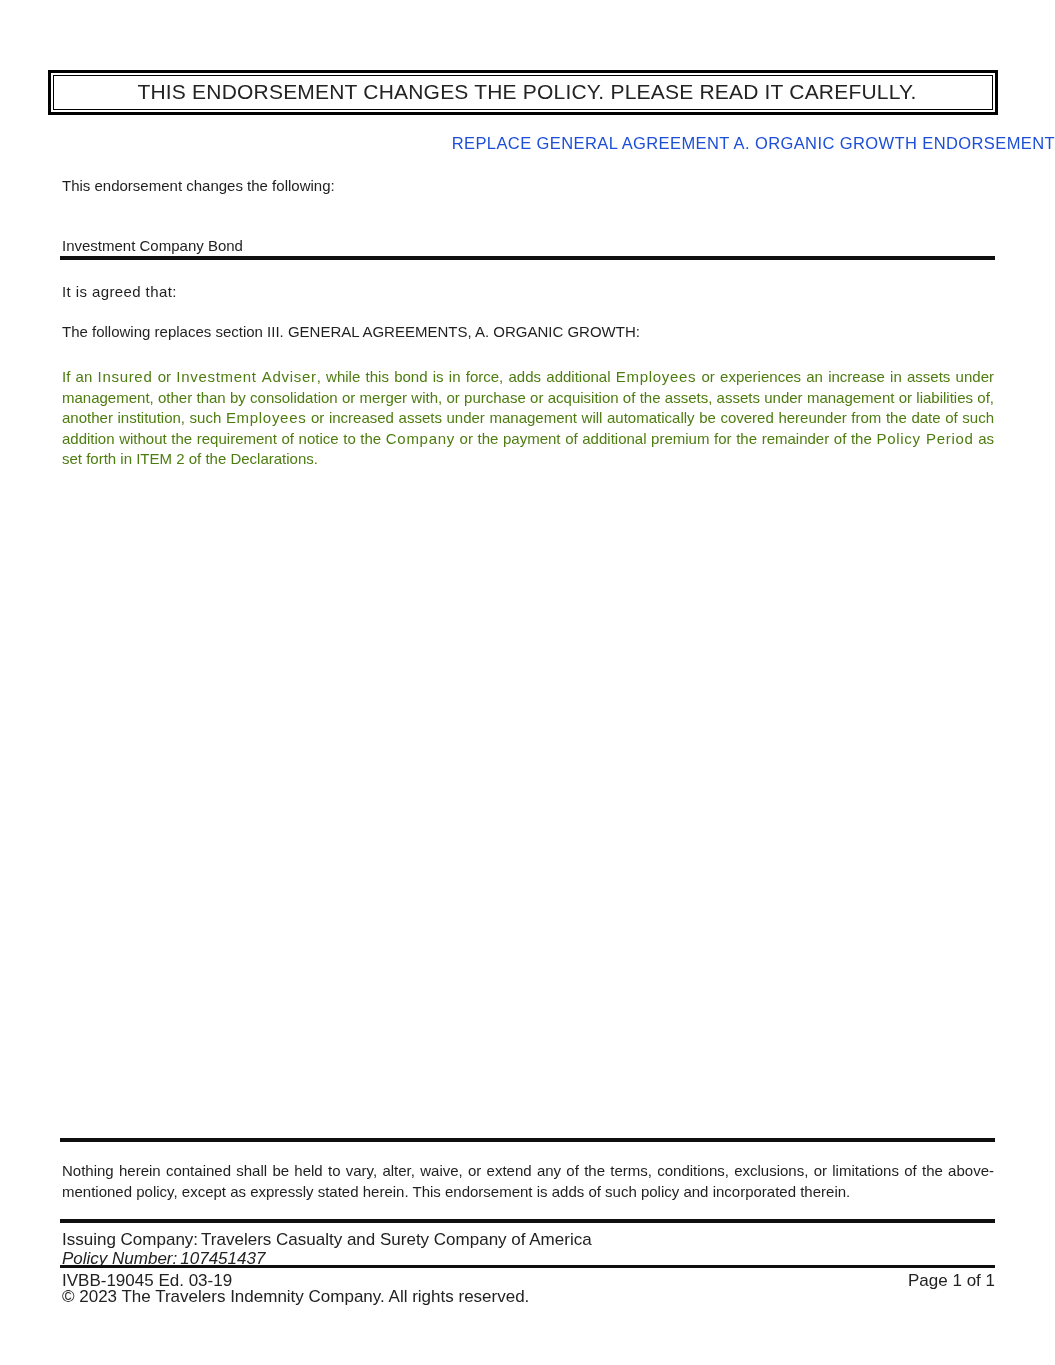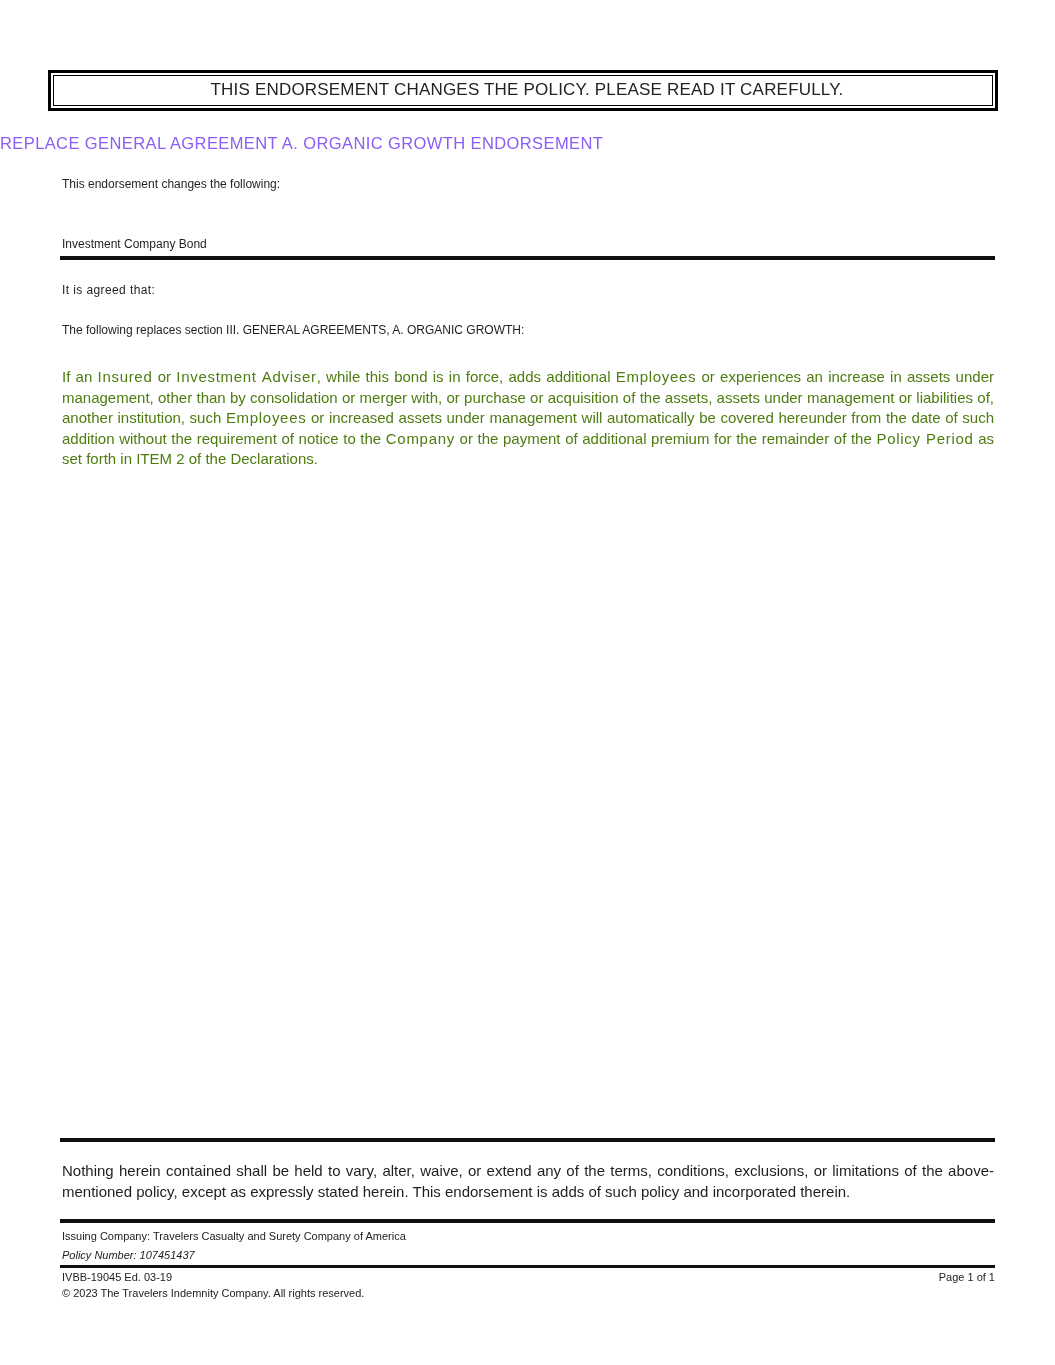--- a/index.html
+++ b/index.html
@@ -19,39 +19,39 @@
     top: 70px;
     left: 48px;
     width: 944px;
     border: 3px solid #000000;
   }
   .banner-inner {
     border: 1px solid #000000;
     margin: 2px;
     text-align: center;
     padding: 4px 6px 5px 14px;
-    font-size: 17px;
+    font-size: 21px;
     letter-spacing: 0.2px;
     color: #232323;
     white-space: nowrap;
   }
 
   
   .doc-title {
     position: absolute;
     top: 134px;
     left: 0;
     width: 100%;
-    text-align: left;
+    text-align: right;
     font-size: 16.5px;
     letter-spacing: 0.4px;
-    color: #8b5cf6;
+    color: #1d4ed8;
   }
 
-  .text-line { position: absolute; left: 62px; font-size: 12px; color: #1f1f1f; }
+  .text-line { position: absolute; left: 62px; font-size: 15px; color: #1f1f1f; }
   .intro-changes   { top: 177px; }
   .intro-coverage  { top: 217px; margin-top: 20px; }
   .agreed-lead     { top: 283px; letter-spacing: 0.4px; }
   .replaces-line   { top: 323px; }
 
   
   .rule { position: absolute; left: 60px; width: 935px; background: #0f0f0f; }
   .rule-1 { top: 256px; height: 4px; }
   .rule-2 { top: 1138px; height: 4px; }
   .rule-3 { top: 1219px; height: 4px; }
@@ -73,21 +73,21 @@
   
   .disclaimer {
     position: absolute;
     top: 1145px;
     left: 62px;
     width: 932px;
     font-size: 15px;
     line-height: 21px;
     text-align: justify;
   }
-  .small-line { position: absolute; left: 62px; font-size: 11px; color: #222222; }
+  .small-line { position: absolute; left: 62px; font-size: 17px; color: #222222; }
   .issuing-line { top: 1230px; }
   .policy-line  { top: 1249px; font-style: italic; }
   .form-line {
     top: 1271px;
     right: 60px;
     display: flex;
     justify-content: space-between;
   }
   .copyright-line { top: 1287px; }
   .kv-value { margin-left: 3px; }

